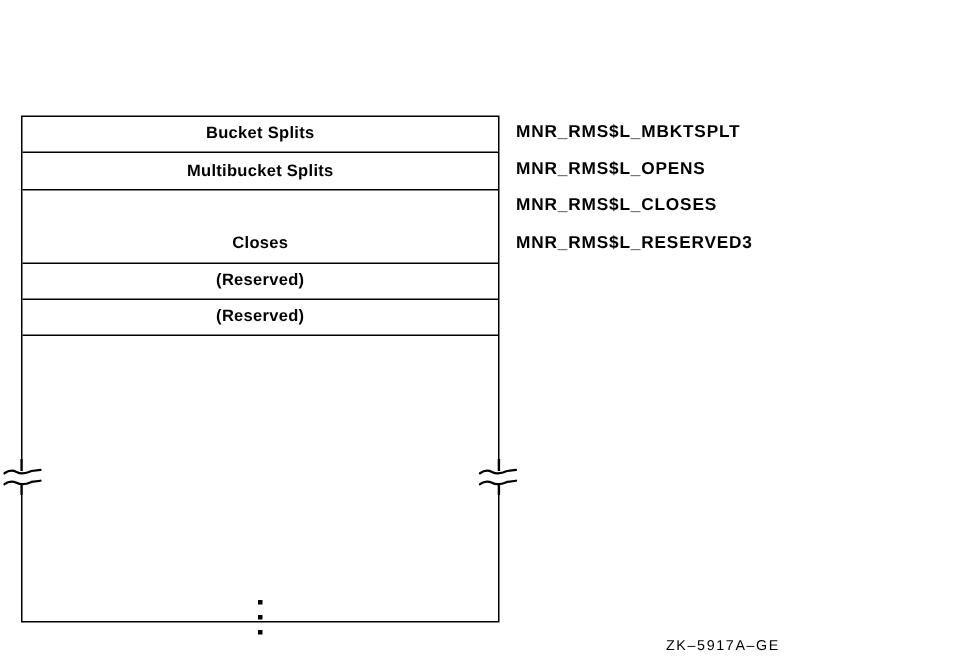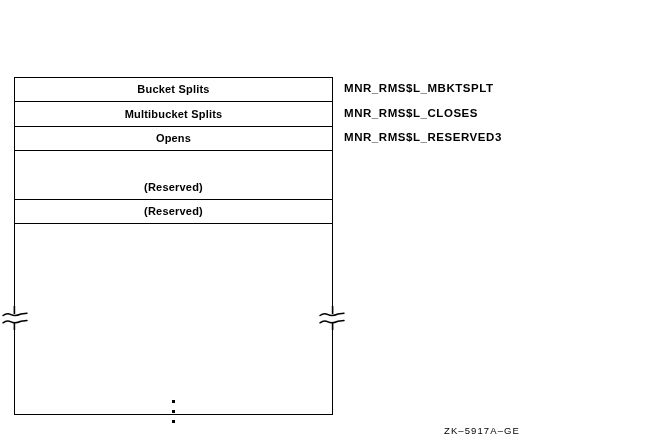--- a/index.html
+++ b/index.html
@@ -127,22 +127,22 @@
 <div id="figure">
 
   <div class="struct-box">
 
     <div class="field-row" style="top:24.4px;">
       <span class="field-label">Multibucket Splits</span>
     </div>
     <div class="field-row" style="top:0px;">
       <span class="field-label">Bucket Splits</span>
     </div>
-    <div class="field-row" style="top:48.8px;">
-      <span class="field-label">Opens</span>
+    <div class="field-row" style="top:73.2px;">
+      <span class="field-label">Closes</span>
     </div>
     <div class="field-row" style="top:97.6px;">
       <span class="field-label">(Reserved)</span>
     </div>
     <div class="field-row" style="top:122px;">
       <span class="field-label">(Reserved)</span>
     </div>
 
     <div class="tail-region" style="top:146.4px;">
       <div class="vdots">
@@ -168,19 +168,20 @@
     <svg width="30" height="24" viewBox="0 0 30 24" xmlns="http://www.w3.org/2000/svg">
       <line x1="15.6" y1="0" x2="15.6" y2="8" stroke="#000" stroke-width="1.6"></line>
       <line x1="15.6" y1="16" x2="15.6" y2="24" stroke="#000" stroke-width="1.6"></line>
       <path d="M3,9.5 Q7,6.5 11,8.6 T21,8.0 L27,7.2" fill="none" stroke="#000" stroke-width="1.5" stroke-linecap="round"></path>
       <path d="M3,16.8 Q7,13.8 11,15.9 T21,15.3 L27,14.5" fill="none" stroke="#000" stroke-width="1.5" stroke-linecap="round"></path>
     </svg>
   </div>
 
   <div class="symbol-list">
     <div class="symbol-name">MNR_RMS$L_MBKTSPLT</div>
+    <div class="symbol-name">MNR_RMS$L_OPENS</div>
     <div class="symbol-name">MNR_RMS$L_CLOSES</div>
     <div class="symbol-name">MNR_RMS$L_RESERVED3</div>
   </div>
 
   <div class="figure-id">ZK–5917A–GE</div>
 
 </div>
 
 </body></html>

